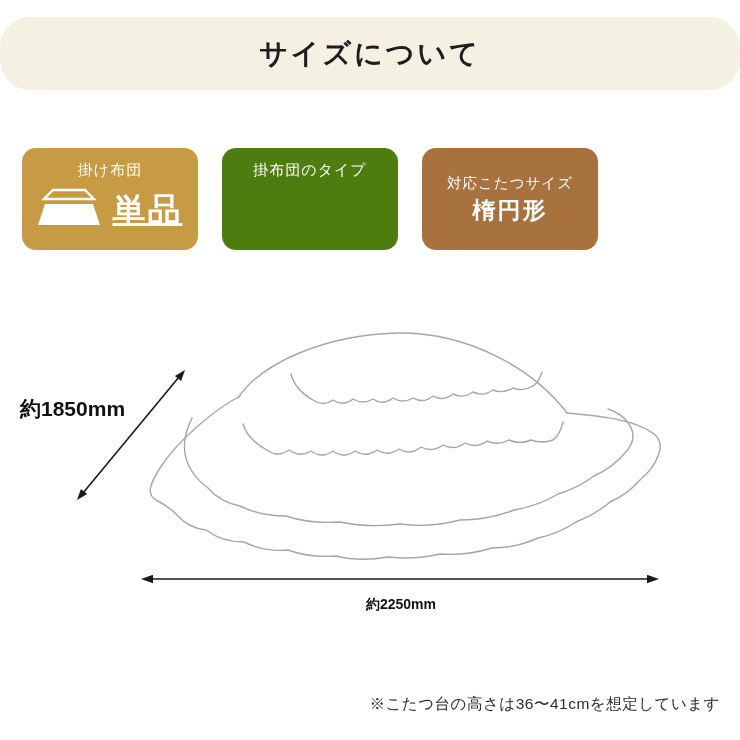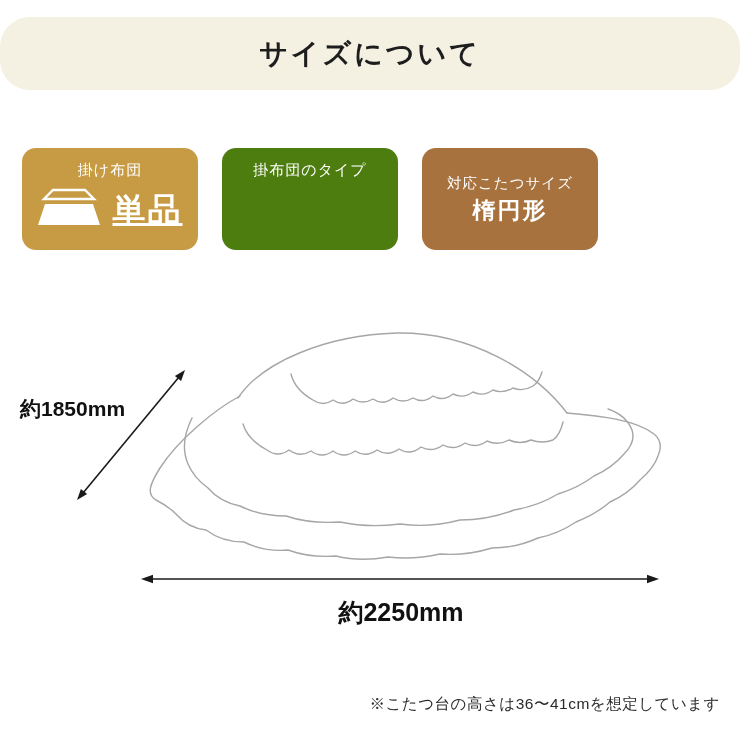--- a/index.html
+++ b/index.html
@@ -19,21 +19,21 @@
   .badge-value{font-size:33px;font-weight:700;letter-spacing:2px;line-height:1;}
   .badge .shape{font-size:23px;font-weight:700;letter-spacing:2px;margin-top:4px;line-height:1.15;}
   .size-line{font-size:25px;font-weight:700;letter-spacing:0.5px;line-height:1.15;}
   .size-line .unit{font-size:15px;font-weight:700;}
 
   .futon-svg{position:absolute;left:88px;top:316px;}
   .arrow-diag{position:absolute;left:60px;top:358px;}
   .arrow-horiz{position:absolute;left:134px;top:567px;}
   .depth-label{position:absolute;left:20px;top:395px;font-size:21px;font-weight:600;color:#111;}
   .width-label{position:absolute;left:134px;top:596px;width:534px;text-align:center;
-    font-size:25px;font-weight:600;color:#111;}
+    font-size:14px;font-weight:600;color:#111;}
   .footnote{position:absolute;right:20px;top:694px;font-size:15.5px;color:#2b2b2b;letter-spacing:0.5px;}
 </style>
 </head>
 <body>
 
 <div>
 
   <div class="band" style="background-color: rgb(244, 241, 227);">
     <div class="title">サイズについて</div>
   </div>

